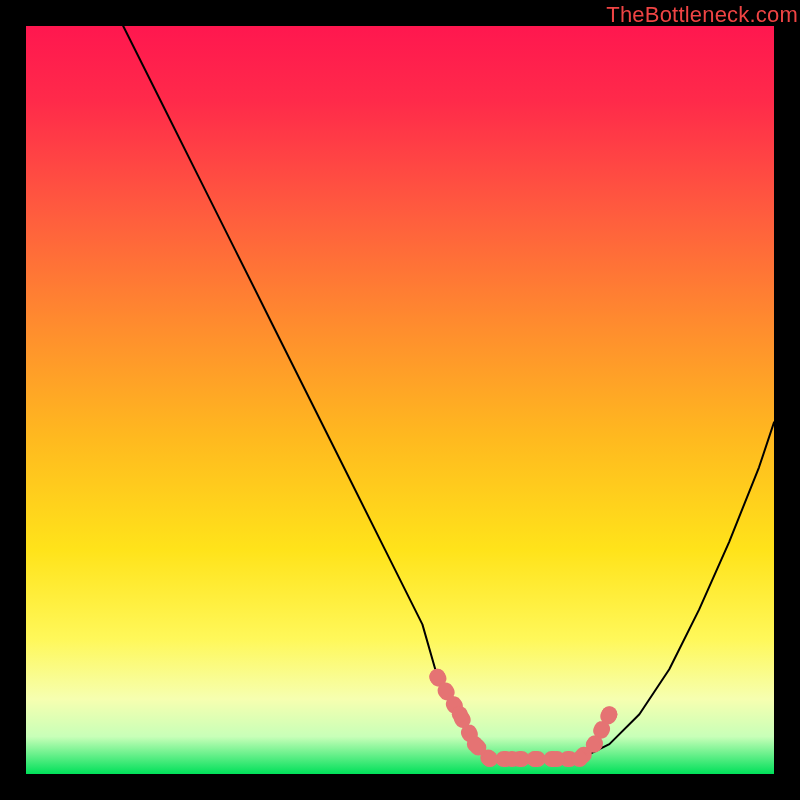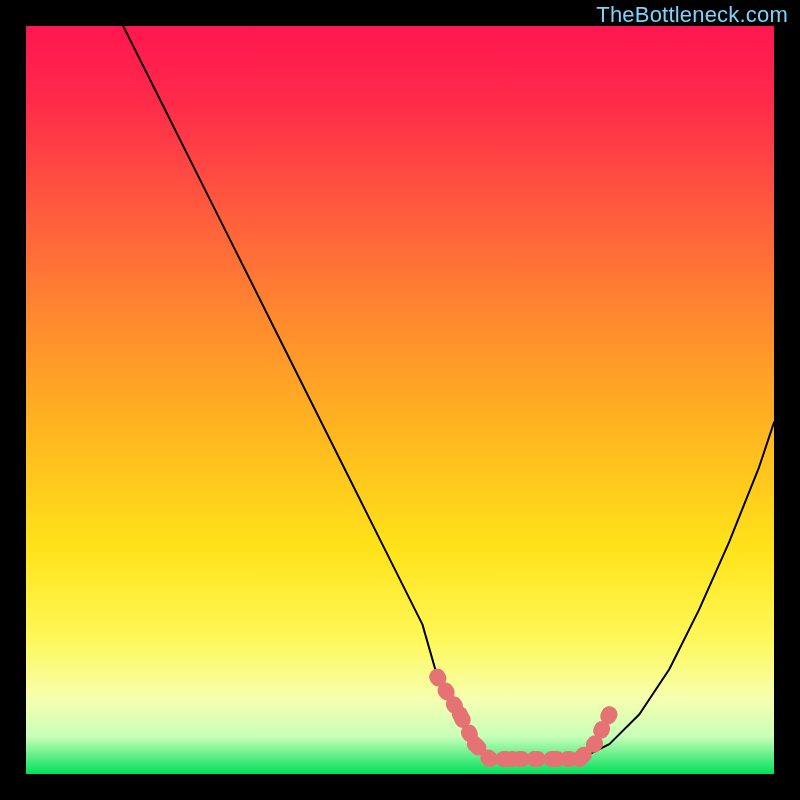--- a/index.html
+++ b/index.html
@@ -21,25 +21,25 @@
   .plot {
     position: absolute;
     top: 26px;
     left: 26px;
     width: 748px;
     height: 748px;
   }
   .watermark {
     position: absolute;
     top: 2px;
-    right: 12px;
+    right: 2px;
     font-family: Arial, Helvetica, sans-serif;
     font-size: 22px;
     font-weight: 500;
-    color: #7dd3fc;
+    color: #ef4444;
     letter-spacing: 0.2px;
   }
 </style>
 </head>
 <body>
 
 <div class="frame">
   <div class="watermark">TheBottleneck.com</div>
   <svg class="plot" viewBox="0 0 748 748">
     <defs>

